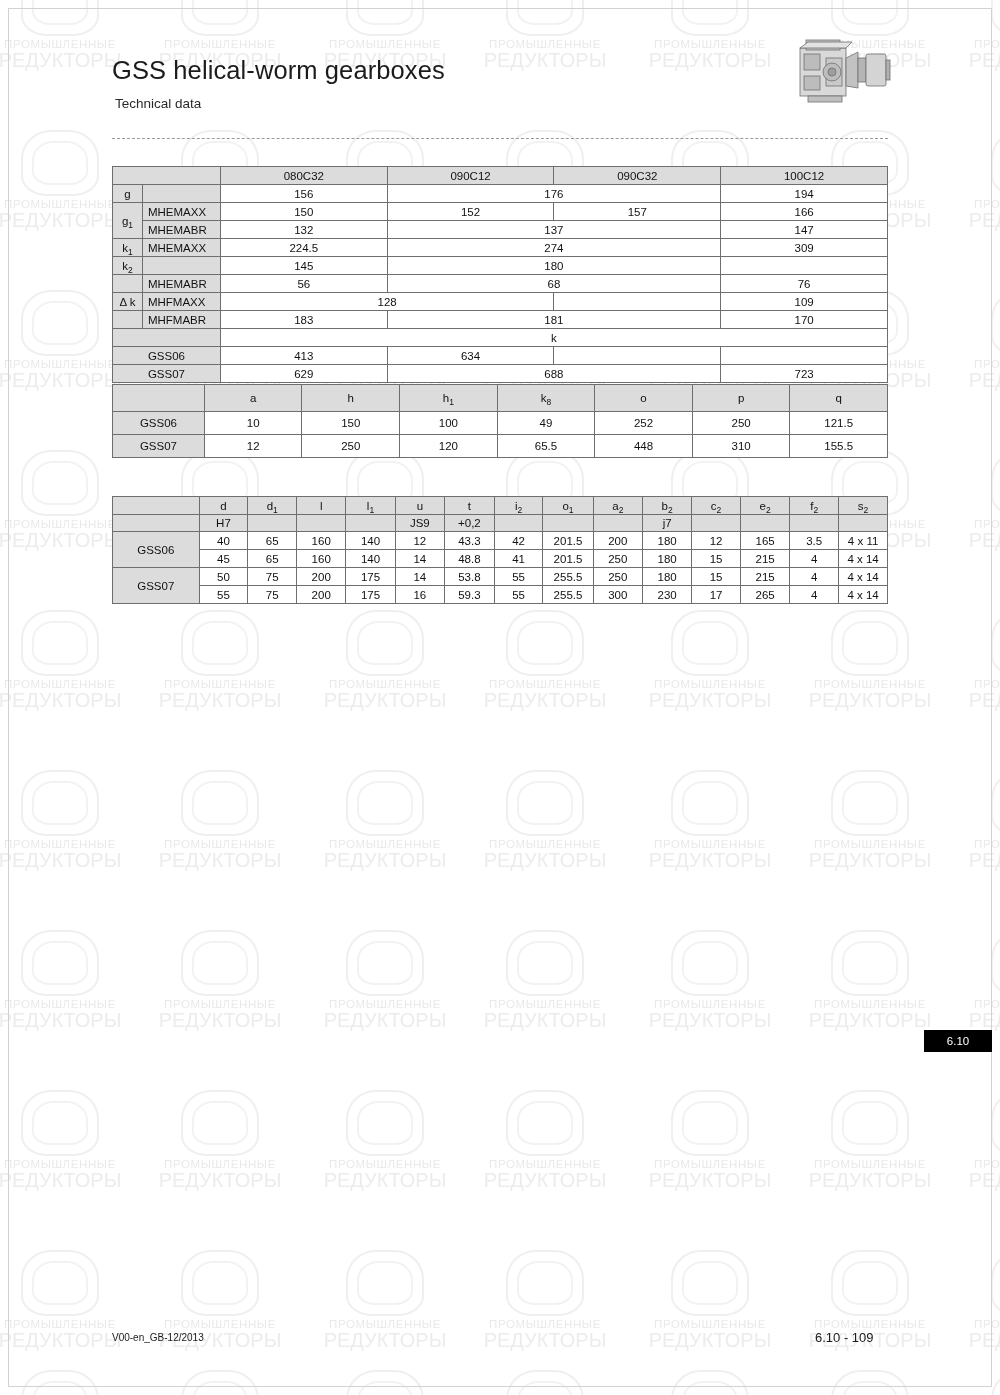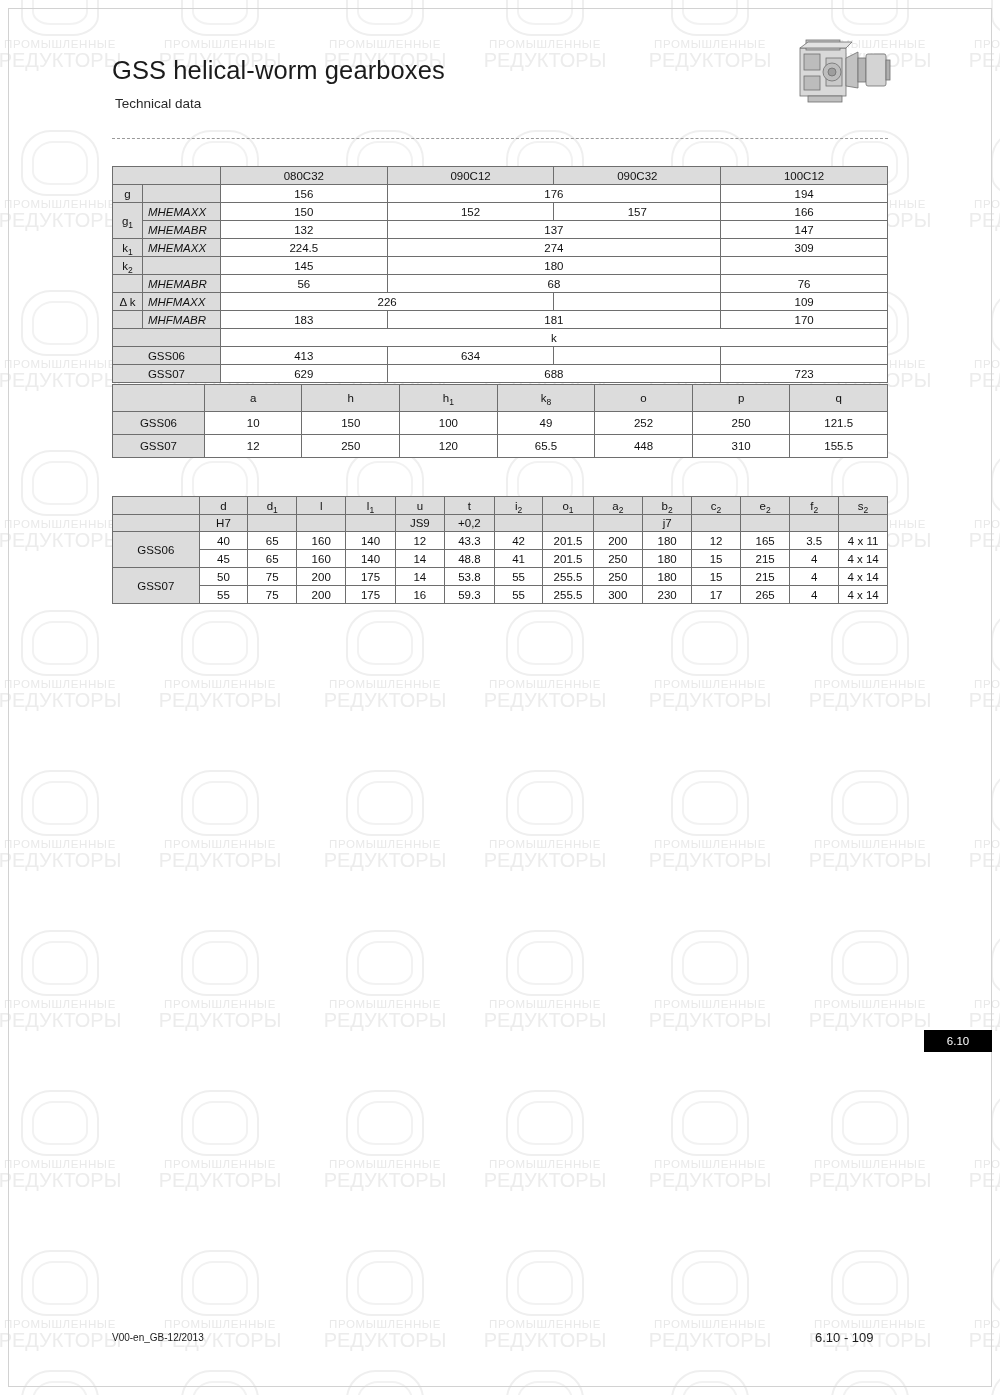--- a/index.html
+++ b/index.html
@@ -133,21 +133,20 @@
   }
   .rowlbl {
     background: #dcdcdc !important;
     font-weight: bold;
   }
   .lbl-left {
     background: #dcdcdc !important;
     text-align: left !important;
     padding-left: 5px !important;
     font-weight: normal;
-    font-style: italic;
   }
   .lbl-center {
     background: #dcdcdc !important;
     font-weight: normal;
   }
 
   #table1 { left: 112px; top: 166px; width: 776px; }
   #table1 col.c0 { width: 30px; }
   #table1 col.c1 { width: 78px; }
   #table1 col.cv { width: 167px; }
@@ -626,21 +625,21 @@
         <td class="lbl-center"></td>
         <td class="lbl-left">MHEMABR</td>
         <td>56</td>
         <td colspan="2">68</td>
         <td>76</td>
       </tr>
 
       <tr>
         <td class="lbl-center">Δ k</td>
         <td class="lbl-left">MHFMAXX</td>
-        <td colspan="2">226</td>
+        <td colspan="2">128</td>
         <td></td>
         <td>109</td>
       </tr>
 
       <tr>
         <td class="lbl-center"></td>
         <td class="lbl-left">MHFMABR</td>
         <td>183</td>
         <td colspan="2">181</td>
         <td>170</td>

